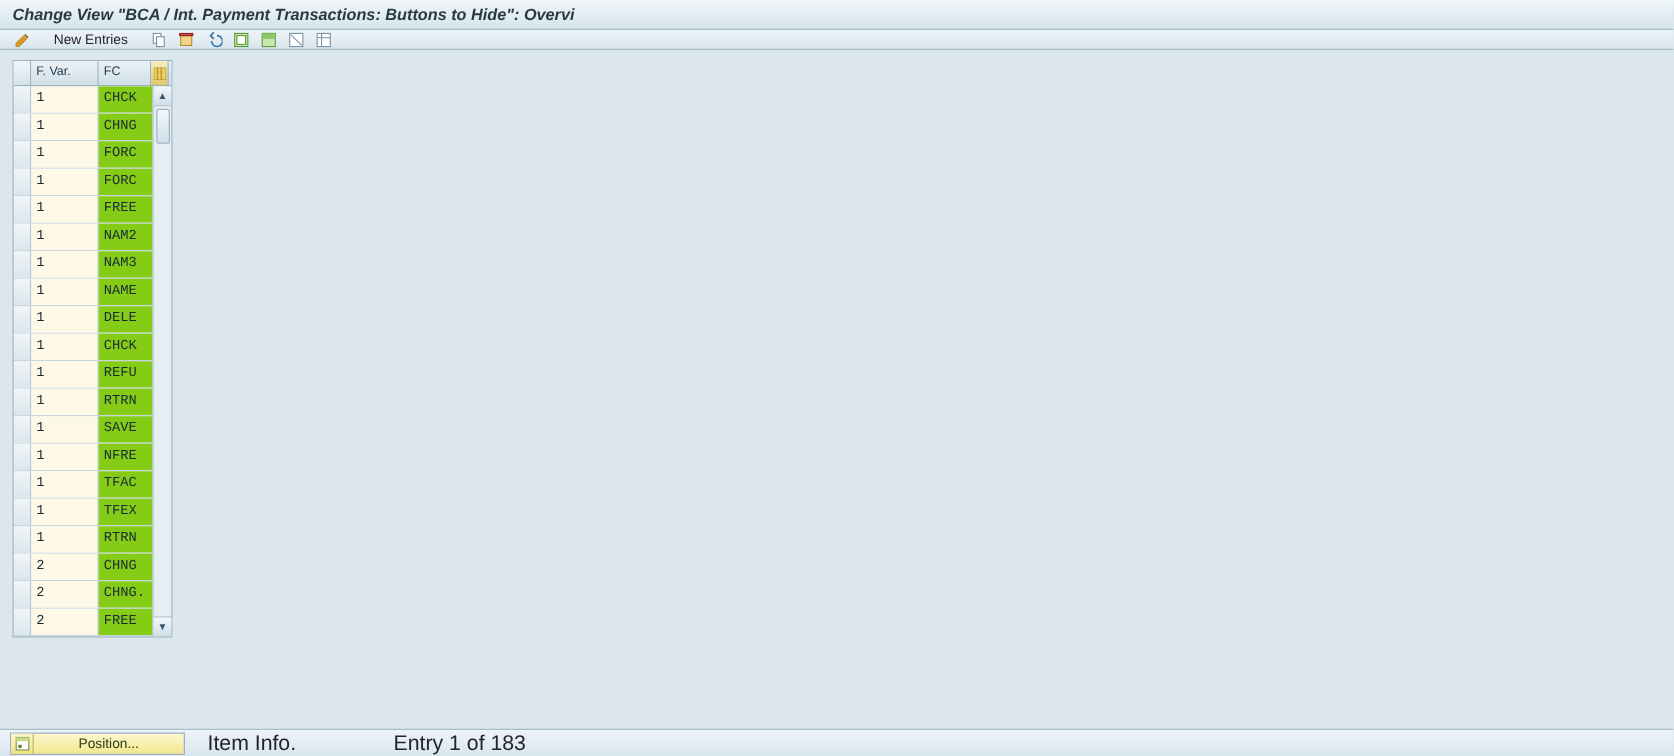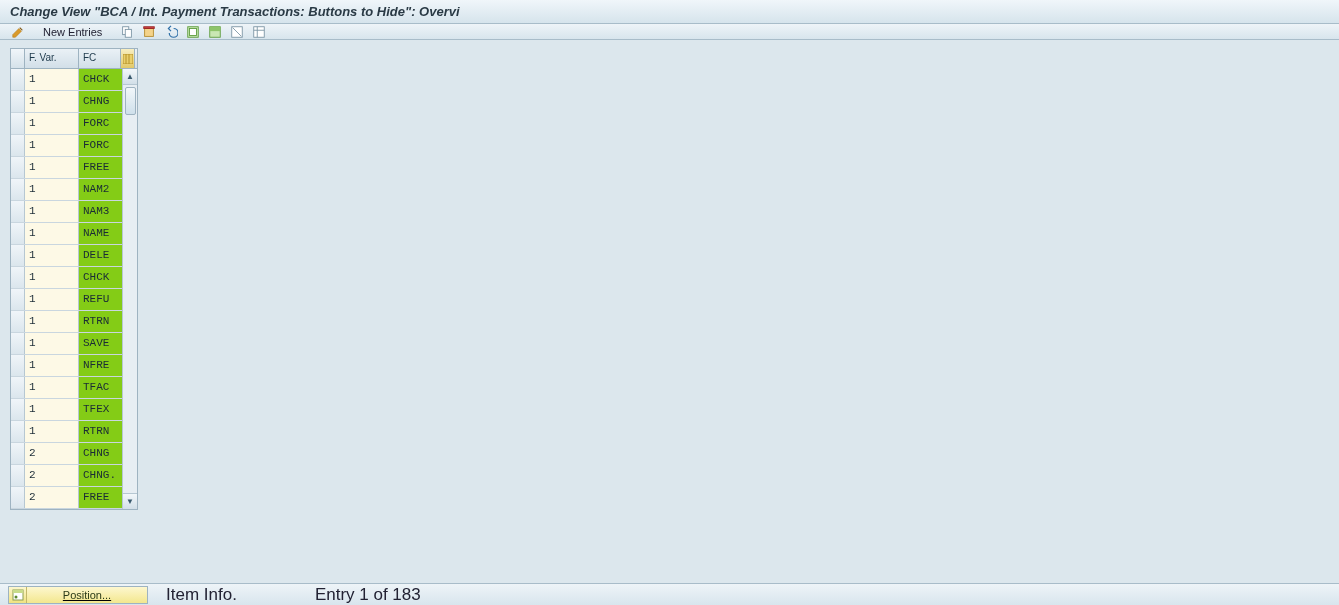--- a/index.html
+++ b/index.html
@@ -170,21 +170,20 @@
     }
     .position-btn {
       width: 140px;
       height: 18px;
       display: flex;
       align-items: center;
       border: 1px solid #9eb3c1;
       background: linear-gradient(#fdf7cf,#f3e78e);
       font-size: 11px;
       cursor: pointer;
-      text-decoration: underline;
     }
     .position-btn .pb-icon {
       width: 18px; height: 100%;
       border-right: 1px solid #c3b86a;
       display:flex;align-items:center;justify-content:center;
       background: linear-gradient(#fdf7cf,#f0e380);
     }
     .position-btn .pb-label {
       flex: 1; text-align: center; color: #2b3b18;
     }

